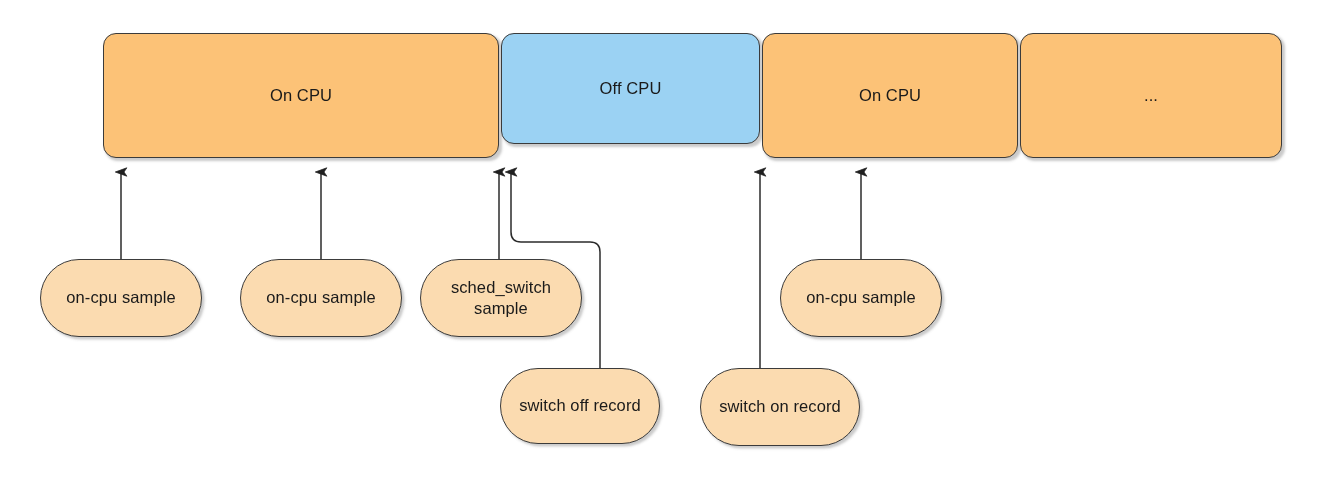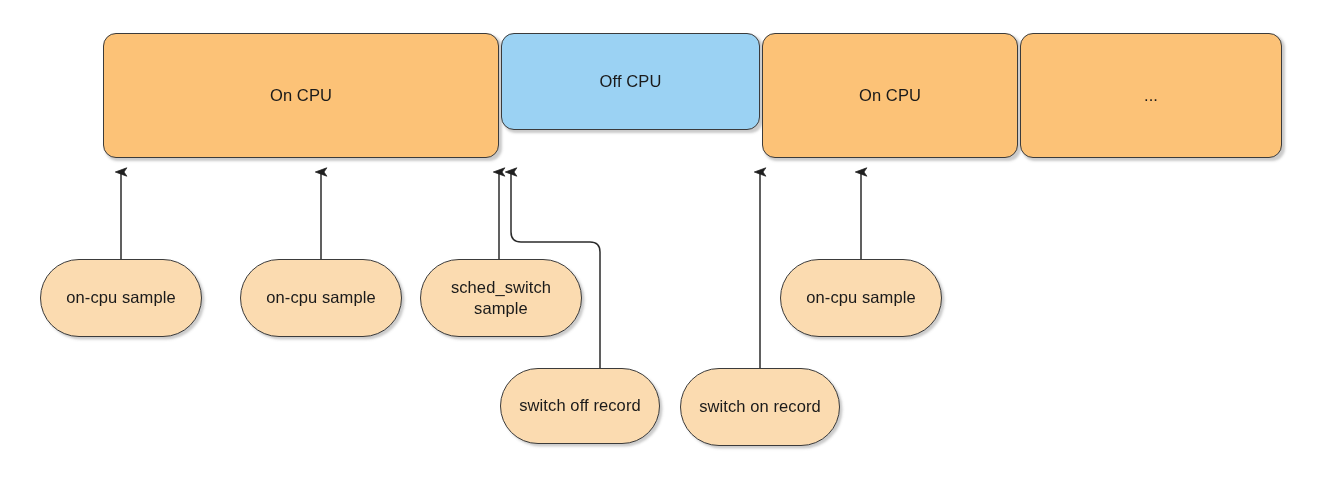--- a/index.html
+++ b/index.html
@@ -58,21 +58,21 @@
 </style>
 </head>
 <body>
 
 <div id="canvas">
 
   <div class="node state-node" style="left:103px; top:33px; width:396px; height:125px;">
     <span>On CPU</span>
   </div>
 
-  <div class="node state-node offcpu" style="left:501px; top:33px; width:259px; height:97px;">
+  <div class="node state-node offcpu" style="left:501px; top:33px; width:259px; height:111px;">
     <span>Off CPU</span>
   </div>
 
   <div class="node state-node" style="left:762px; top:33px; width:256px; height:125px;">
     <span>On CPU</span>
   </div>
 
   <div class="node state-node" style="left:1020px; top:33px; width:262px; height:125px;">
     <span>...</span>
   </div>
@@ -107,17 +107,17 @@
   </div>
 
   <div class="node pill-node" style="left:780px; top:259px; width:162px; height:78px;">
     <span>on-cpu sample</span>
   </div>
 
   <div class="node pill-node" style="left:500px; top:368px; width:160px; height:76px;">
     <span>switch off record</span>
   </div>
 
-  <div class="node pill-node" style="left:680px; top:368px; width:160px; height:78px;">
+  <div class="node pill-node" style="left:700px; top:368px; width:160px; height:78px;">
     <span>switch on record</span>
   </div>
 
 </div>
 
 </body></html>

